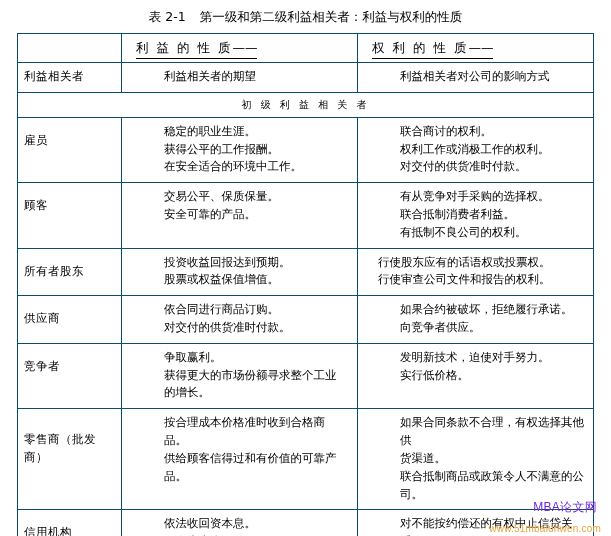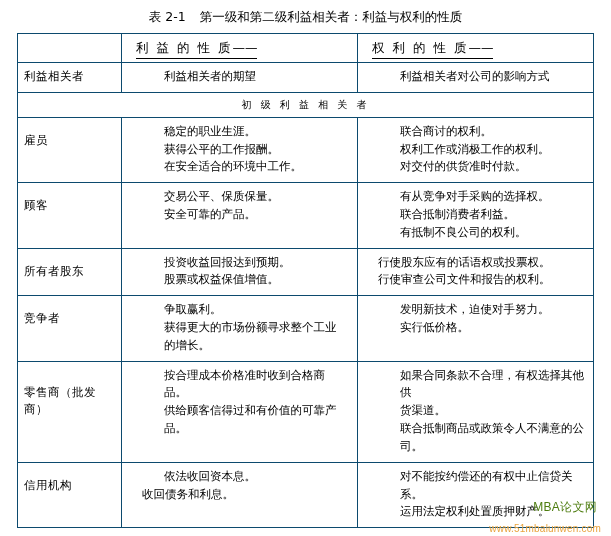--- a/index.html
+++ b/index.html
@@ -85,21 +85,21 @@
   }
   .lines p.noindent { text-indent: 0; margin-left: 36px; }
   .empty-cell { padding: 0 !important; }
 
   .footer-brand {
     position: absolute;
     right: 14px;
     bottom: 20px;
     font-size: 12px;
     font-family: "Liberation Sans", sans-serif;
-    color: #4d7c0f;
+    color: #6d28d9;
     letter-spacing: 0.3px;
   }
   .footer-url {
     position: absolute;
     right: 10px;
     bottom: 2px;
     font-size: 10px;
     font-family: "Liberation Sans", sans-serif;
     color: #e8a33d;
     letter-spacing: 0.2px;
@@ -178,20 +178,31 @@
         <td class="lines">
           <p class="noindent">投资收益回报达到预期。</p>
           <p class="noindent">股票或权益保值增值。</p>
         </td>
         <td class="lines">
           <p>行使股东应有的话语权或投票权。</p>
           <p>行使审查公司文件和报告的权利。</p>
         </td>
       </tr>
 
+      <tr>
+        <td class="rowlabel pad-top">供应商</td>
+        <td class="lines">
+          <p class="noindent">依合同进行商品订购。</p>
+          <p class="noindent">对交付的供货准时付款。</p>
+        </td>
+        <td class="lines">
+          <p class="noindent">如果合约被破坏，拒绝履行承诺。</p>
+          <p class="noindent">向竞争者供应。</p>
+        </td>
+      </tr>
 
       <tr>
         <td class="rowlabel pad-top">竞争者</td>
         <td class="lines">
           <p class="noindent">争取赢利。</p>
           <p class="noindent">获得更大的市场份额寻求整个工业</p>
           <p class="noindent">的增长。</p>
         </td>
         <td class="lines">
           <p class="noindent">发明新技术，迫使对手努力。</p>

